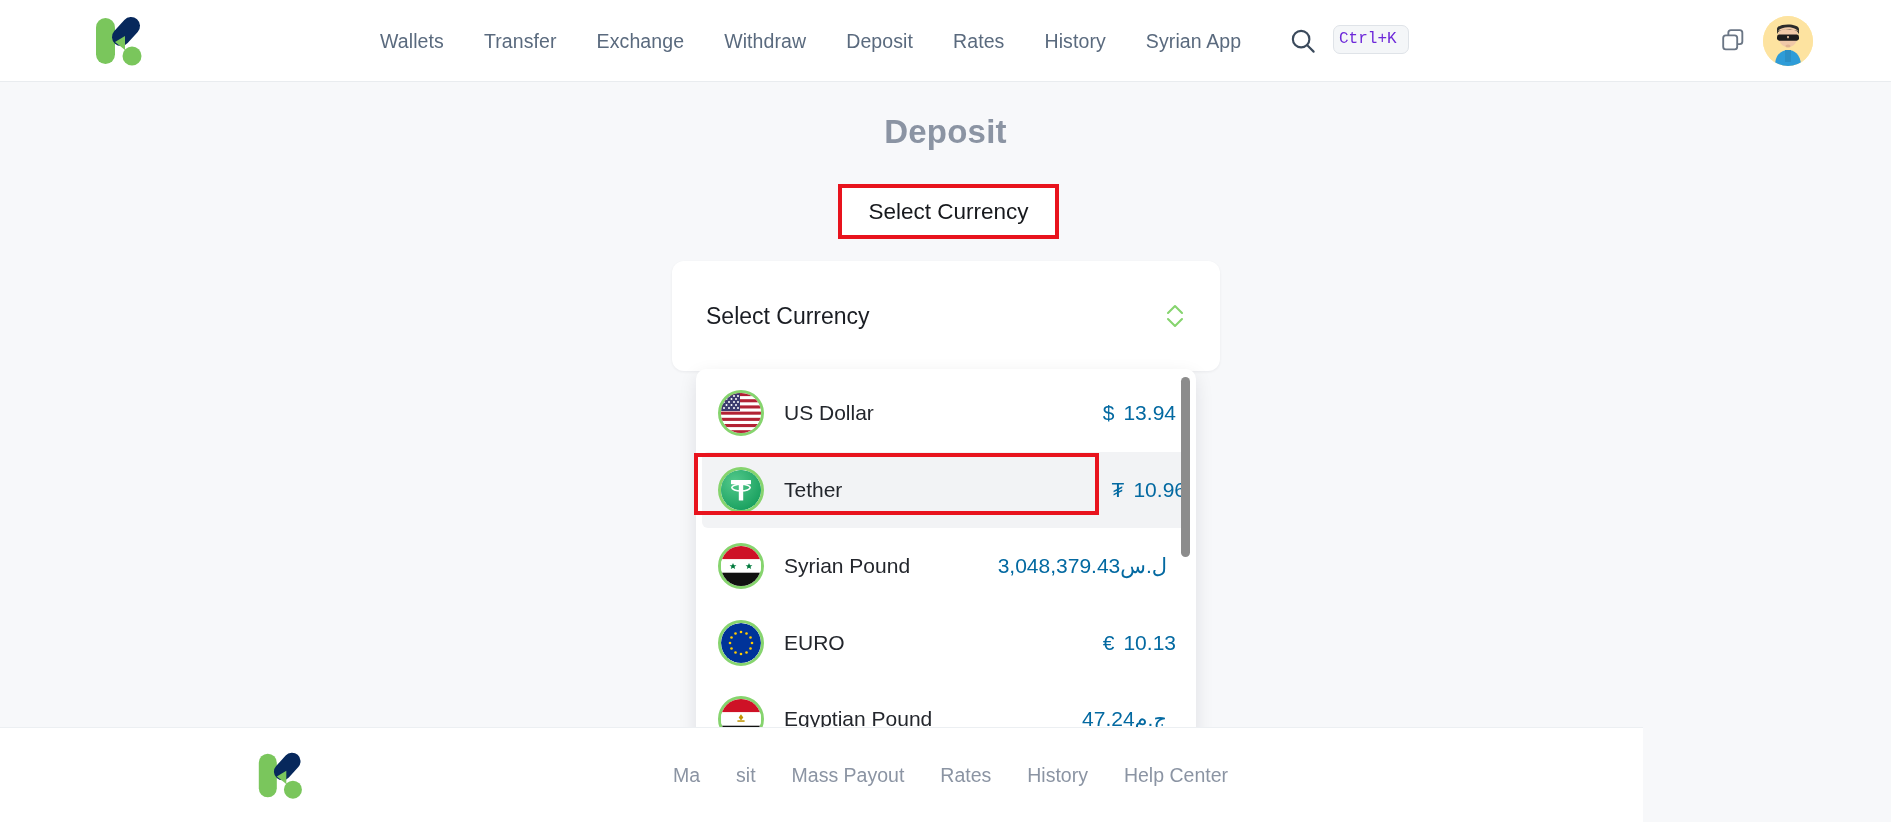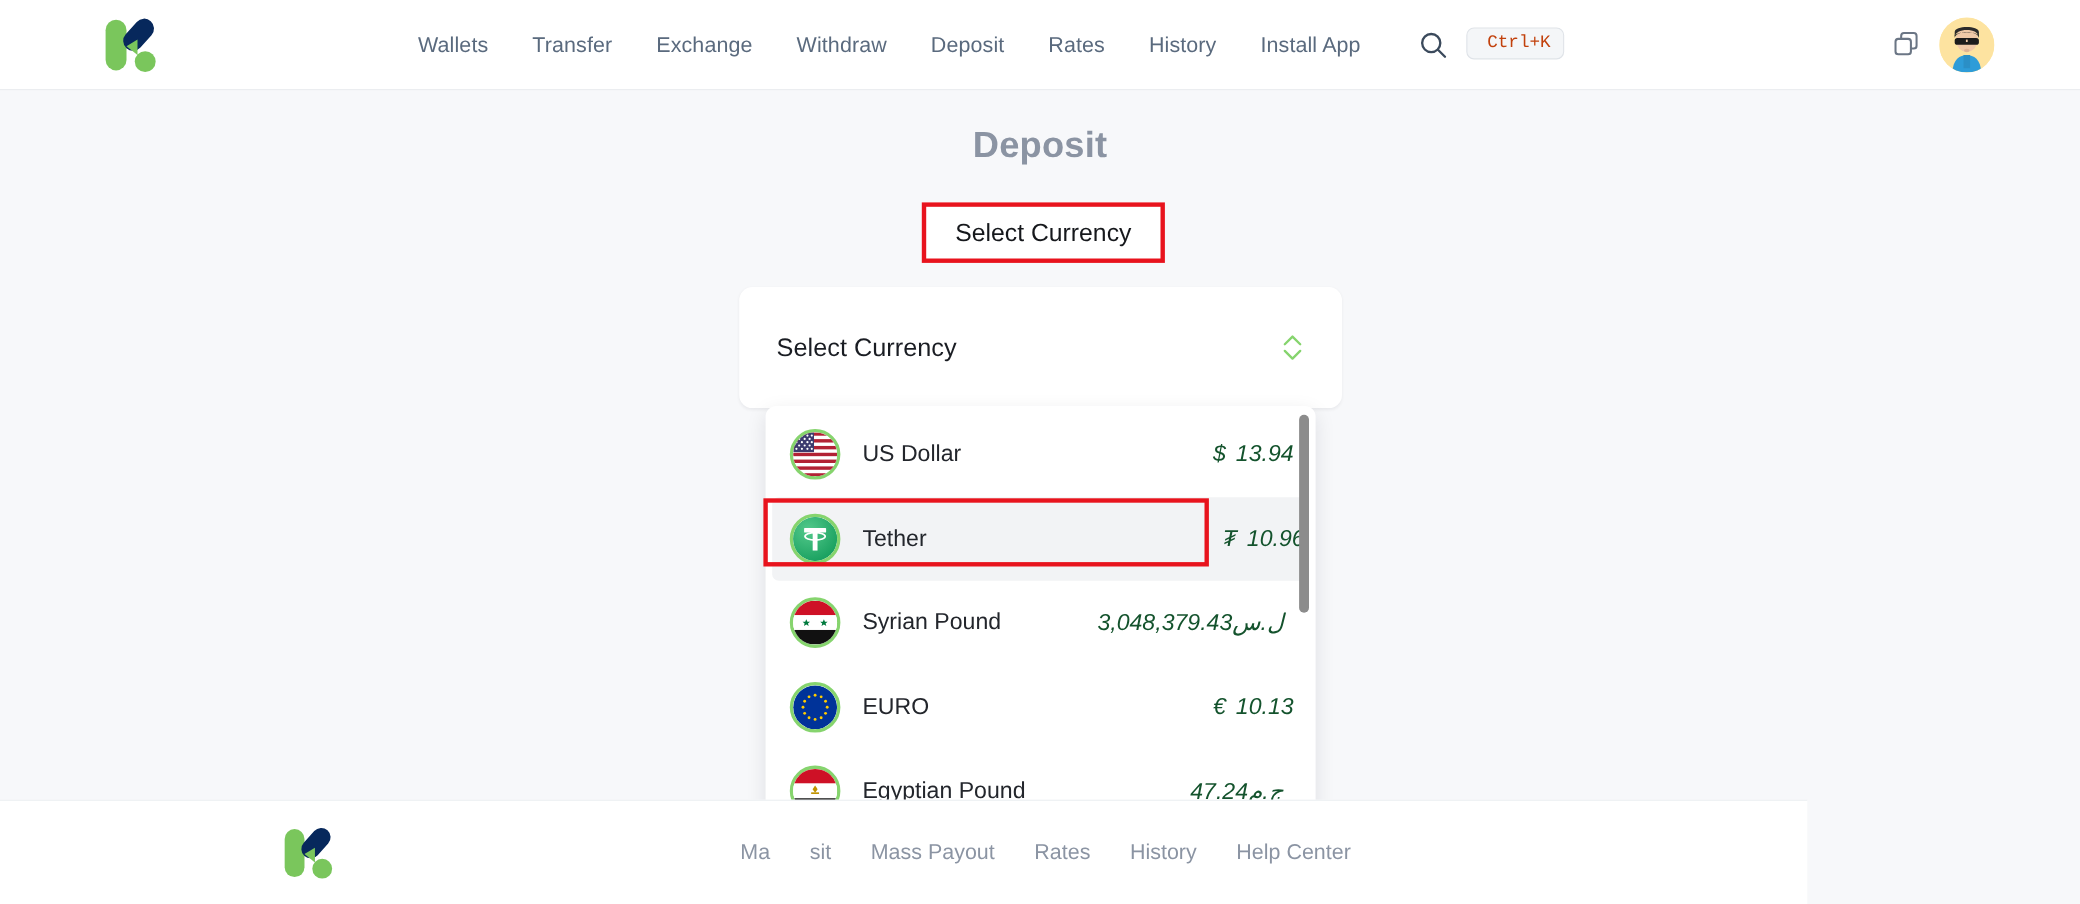--- a/index.html
+++ b/index.html
@@ -40,24 +40,24 @@
   }
   .search-icon-btn {
     position: absolute; left: 1288px; top: 26px;
     width: 30px; height: 30px; cursor: pointer;
   }
   .kbd {
     position: absolute; left: 1333px; top: 25px;
     background: #f4f6f8;
     border: 1px solid #dfe3e8;
     border-radius: 7px;
-    padding: 5px 11px 6px 18px;
+    padding: 5px 11px 6px 5px;
     font-family: "Liberation Mono", monospace;
     font-size: 16px;
-    color: #c2410c;
+    color: #6d28d9;
     line-height: 1;
     cursor: pointer;
   }
   .copy-icon-btn {
     position: absolute; left: 1719px; top: 26px;
     width: 28px; height: 28px; cursor: pointer;
   }
   .avatar {
     position: absolute; left: 1763px; top: 16px;
     width: 50px; height: 50px; border-radius: 50%;
@@ -143,24 +143,23 @@
   .flag svg { display: block; width: 100%; height: 100%; }
   .cur-name {
     margin-left: 20px;
     font-size: 21px;
     color: #23262c;
     white-space: nowrap;
   }
   .cur-amount {
     margin-left: auto;
     font-size: 21px;
-    color: #14532d;
+    color: #0369a1;
     white-space: nowrap;
     direction: ltr;
-    font-style: italic;
   }
   .cur-sym { margin-right: 9px; }
 
   .hl-box {
     position: absolute;
     top: 453px; left: 694px;
     width: 405px; height: 62px;
     border: 4px solid #e8131d;
     pointer-events: none;
     z-index: 40;
@@ -218,21 +217,21 @@
   </div>
 
   <nav class="nav">
     <div class="nav-item">Wallets</div>
     <div class="nav-item">Transfer</div>
     <div class="nav-item">Exchange</div>
     <div class="nav-item">Withdraw</div>
     <div class="nav-item">Deposit</div>
     <div class="nav-item">Rates</div>
     <div class="nav-item">History</div>
-    <div class="nav-item">Install App</div>
+    <div class="nav-item">Syrian App</div>
   </nav>
 
   <div class="search-icon-btn">
     <svg viewBox="0 0 24 24" width="30" height="30" fill="none" stroke="#3b4a5c" stroke-width="1.7">
       <circle cx="10.5" cy="10.5" r="6.6"></circle>
       <line x1="15.4" y1="15.4" x2="20.5" y2="20.5" stroke-linecap="round"></line>
     </svg>
   </div>
 
   <div class="kbd">Ctrl+K</div>

